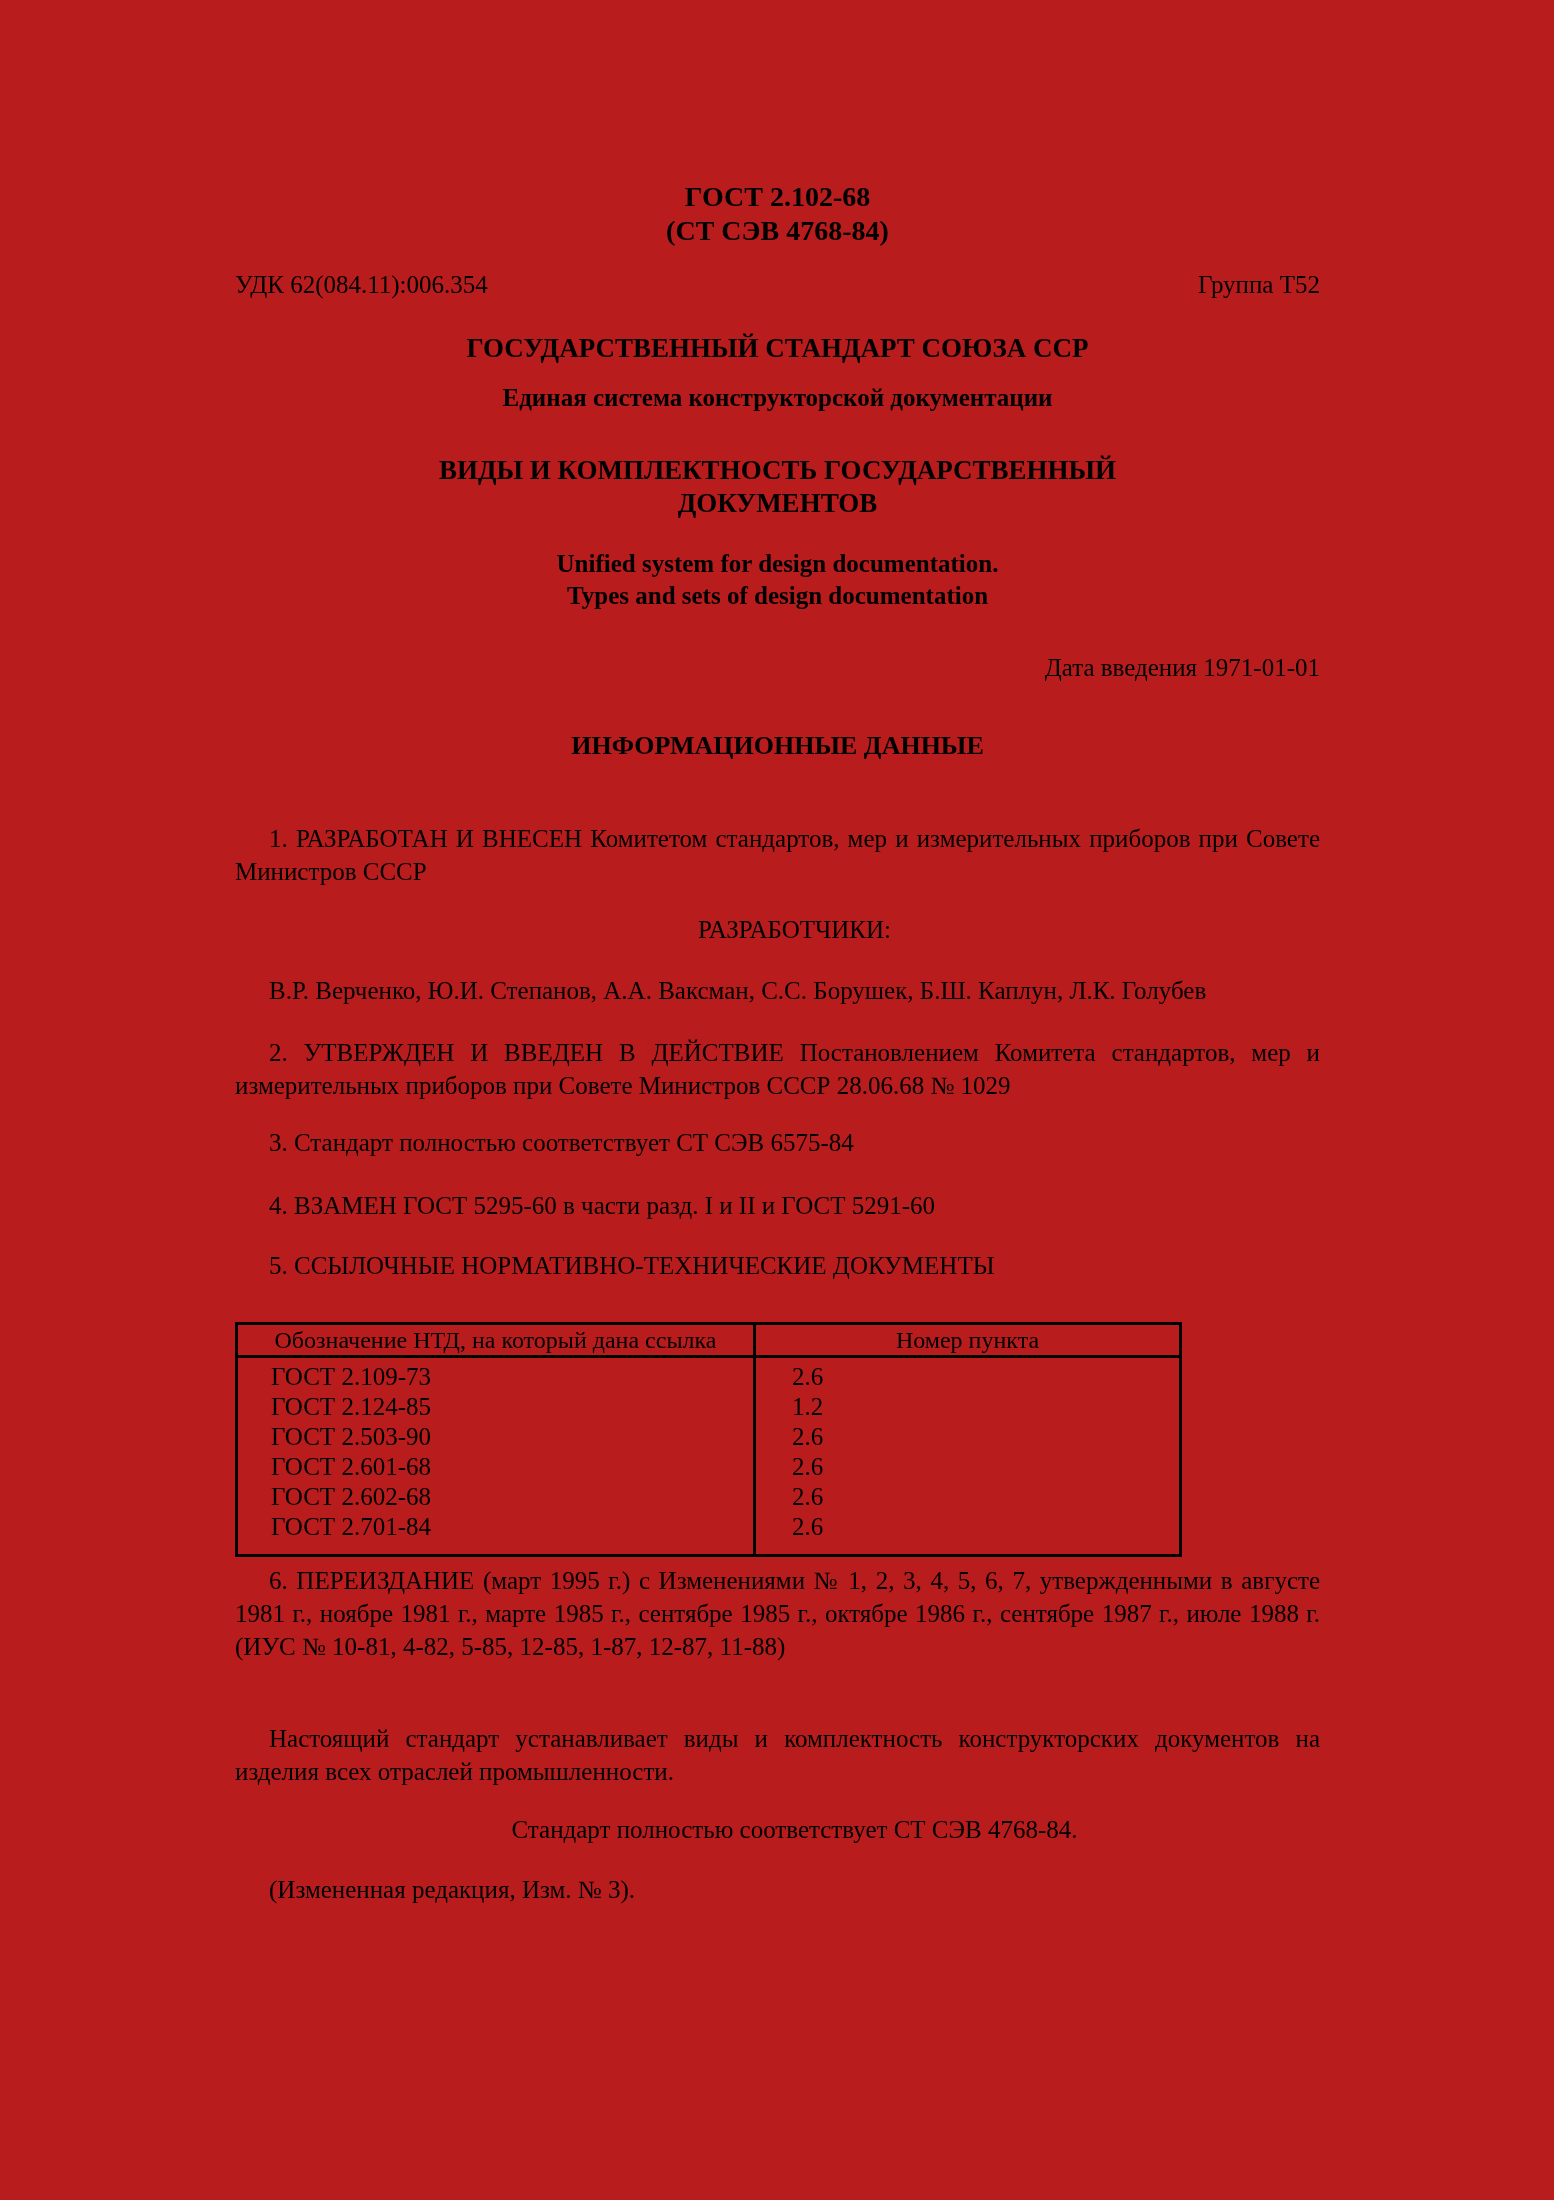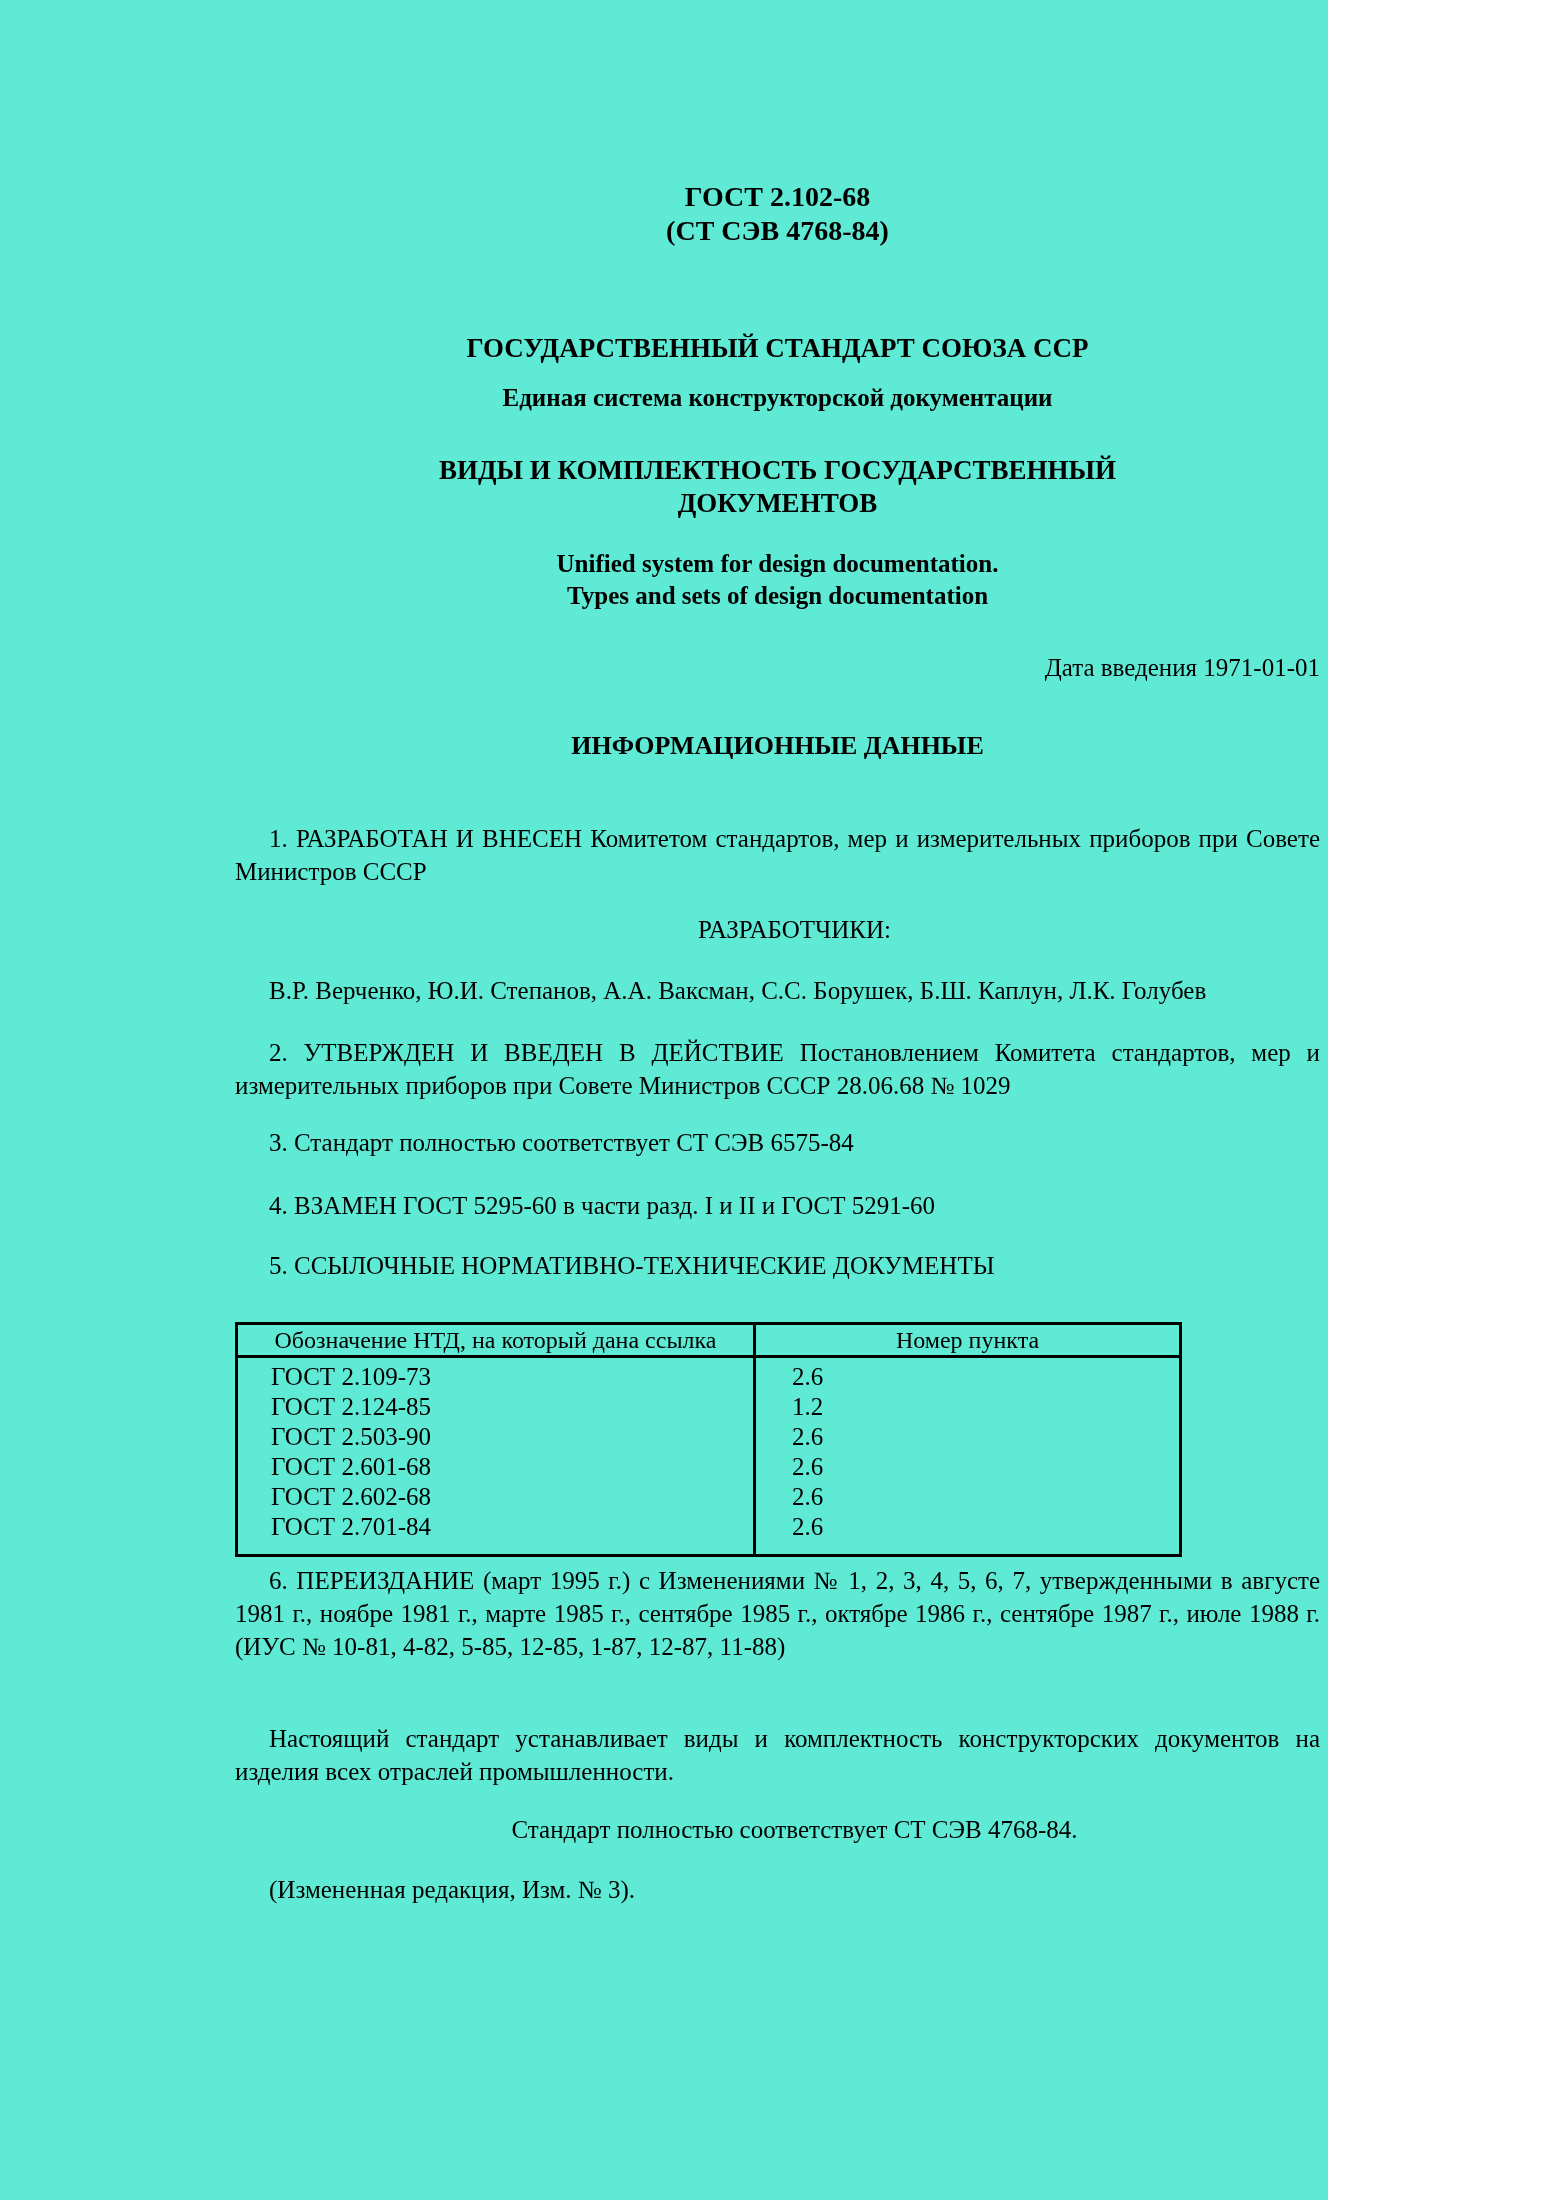--- a/index.html
+++ b/index.html
@@ -1,20 +1,20 @@
 <!DOCTYPE html>
 <html lang="ru"><head>
 <meta charset="utf-8">
 <style>
   html,body { margin:0; padding:0; background:#ffffff; }
   .page {
     position: relative;
-    width: 1328px;
+    width: 1554px;
     height: 2200px;
-    background: #5eead4;
+    background: #b91c1c;
     color: #000000;
     font-family: "Liberation Serif", "DejaVu Serif", serif;
     overflow: hidden;
   }
   .blk { position: absolute; left: 235px; width: 1085px; }
 
   .title-block   { top: 180px; text-align: center; font-weight: bold; font-size: 28px; line-height: 34px; }
   .udk-row       { top: 271px; display: flex; justify-content: space-between; font-size: 25px; }
   .org-title     { top: 333px; text-align: center; font-weight: bold; font-size: 27px; }
   .subtitle      { top: 384px; text-align: center; font-weight: bold; font-size: 25px; }
@@ -69,20 +69,24 @@
 </head>
 <body>
 
 <div class="page">
 
   <div class="blk title-block">
     <div>ГОСТ 2.102-68</div>
     <div>(СТ СЭВ 4768-84)</div>
   </div>
 
+  <div class="blk udk-row">
+    <span>УДК 62(084.11):006.354</span>
+    <span>Группа Т52</span>
+  </div>
 
   <div class="blk org-title">ГОСУДАРСТВЕННЫЙ СТАНДАРТ СОЮЗА ССР</div>
 
   <div class="blk subtitle">Единая система конструкторской документации</div>
 
   <div class="blk doc-title">
     <div>ВИДЫ И КОМПЛЕКТНОСТЬ ГОСУДАРСТВЕННЫЙ</div>
     <div>ДОКУМЕНТОВ</div>
   </div>
 

